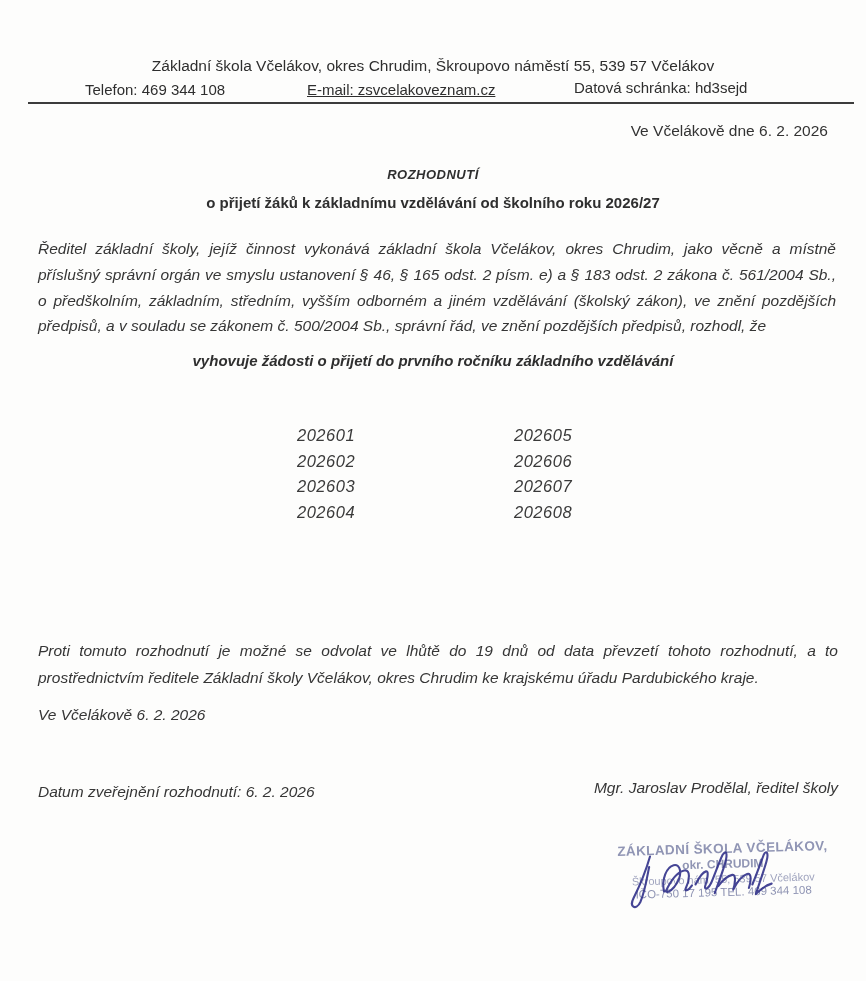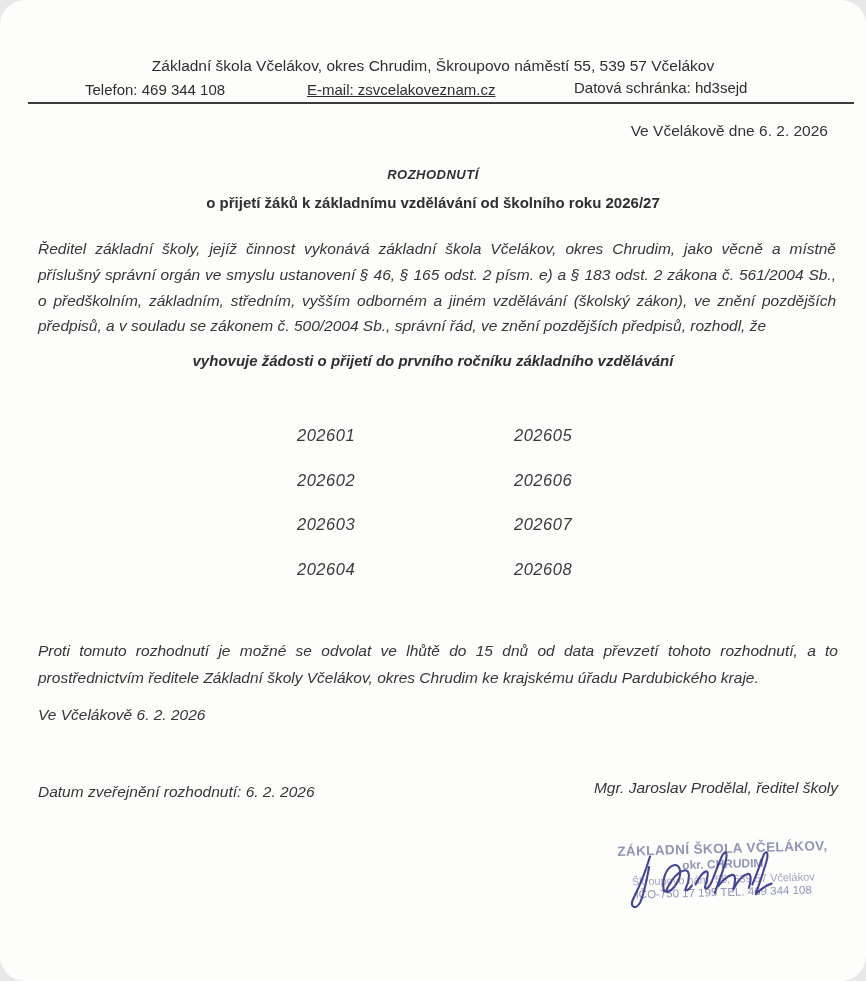--- a/index.html
+++ b/index.html
@@ -4,42 +4,41 @@
 <style>
   html,body{margin:0;padding:0;background:#e8e8e8;}
   .page{
     position:relative;
     width:866px;height:981px;
     margin:0 auto;
     background:#fdfdfc;
     font-family:"Liberation Sans", sans-serif;
     color:#333;
     overflow:hidden;
-    border-radius:25px;
   }
   .abs{position:absolute;}
   
   .hdr-line1{top:57px;left:0;width:866px;text-align:center;font-size:15.5px;color:#2e2e2e;}
   .hdr-phone{top:81px;left:85px;font-size:15px;color:#2e2e2e;}
   .hdr-email{top:81px;left:307px;font-size:15px;color:#2e2e2e;text-decoration:underline;}
   .hdr-databox{top:79px;left:574px;font-size:15px;color:#2e2e2e;}
   .hdr-rule{top:102px;left:28px;width:826px;height:2px;background:#3c3c3c;}
   
   .date-line{top:122px;left:0;width:828px;text-align:right;font-size:15.5px;color:#333;}
   
   .doc-title{top:167px;left:0;width:866px;text-align:center;font-size:13px;font-weight:bold;font-style:italic;color:#2f2f2f;letter-spacing:.5px;}
   .doc-subtitle{top:194px;left:0;width:866px;text-align:center;font-size:15px;font-weight:bold;color:#2f2f2f;}
   
   .para{font-style:italic;font-size:15.5px;line-height:25.8px;text-align:justify;color:#363636;}
   .para-main{top:236px;left:38px;width:798px;}
   .verdict{top:352px;left:0;width:866px;text-align:center;font-size:15px;font-weight:bold;font-style:italic;color:#2f2f2f;}
   .list-intro{top:393px;left:38px;width:800px;font-style:italic;font-size:15.5px;color:#363636;}
   
   .numbers{top:426px;left:0;width:866px;}
-  .num-col{position:absolute;top:0;display:flex;flex-direction:column;gap:21px;}
+  .num-col{position:absolute;top:0;display:flex;flex-direction:column;gap:2px;}
   .num-col1{left:297px;}
   .num-col2{left:514px;}
   .num{font-style:italic;font-size:16.5px;color:#3a3a3a;letter-spacing:.5px;height:23.5px;}
   
   .para-appeal{top:637px;left:38px;width:800px;line-height:27px;}
   .place-date{top:706px;left:38px;font-style:italic;font-size:15.5px;color:#363636;}
   .signer{top:779px;left:0;width:838px;text-align:right;font-style:italic;font-size:15.5px;color:#363636;}
   .pub-date{top:783px;left:38px;font-style:italic;font-size:15.5px;color:#363636;}
   
   .stamp{top:841px;left:583px;width:280px;text-align:center;transform:rotate(-1.6deg);}
@@ -79,21 +78,21 @@
       <div class="num">202604</div>
     </div>
     <div class="num-col num-col2">
       <div class="num">202605</div>
       <div class="num">202606</div>
       <div class="num">202607</div>
       <div class="num">202608</div>
     </div>
   </div>
 
-  <div class="abs para para-appeal">Proti tomuto rozhodnutí je možné se odvolat ve lhůtě do 15 dnů od data převzetí tohoto rozhodnutí, a to prostřednictvím ředitele Základní školy Včelákov, okres Chrudim ke krajskému úřadu Pardubického kraje.</div>
+  <div class="abs para para-appeal">Proti tomuto rozhodnutí je možné se odvolat ve lhůtě do 19 dnů od data převzetí tohoto rozhodnutí, a to prostřednictvím ředitele Základní školy Včelákov, okres Chrudim ke krajskému úřadu Pardubického kraje.</div>
 
   <div class="abs place-date">Ve Včelákově 6. 2. 2026</div>
   <div class="abs signer">Mgr. Jaroslav Prodělal, ředitel školy</div>
   <div class="abs pub-date">Datum zveřejnění rozhodnutí: 6. 2. 2026</div>
 
   <div class="abs stamp">
     <div class="stamp-l1">ZÁKLADNÍ ŠKOLA VČELÁKOV,</div>
     <div class="stamp-l2">okr. CHRUDIM</div>
     <div class="stamp-l3">Škroupovo nám. 55, 539 57 Včelákov</div>
     <div class="stamp-l4">IČO-750 17 195 TEL. 469 344 108</div>

